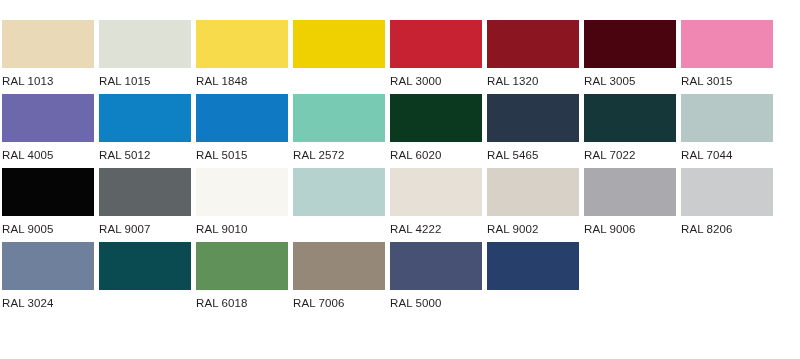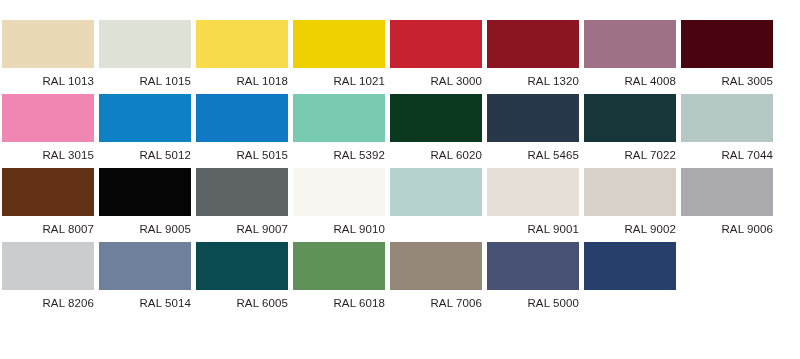--- a/index.html
+++ b/index.html
@@ -44,21 +44,21 @@
     width: 92px;
     height: 48px;
     display: block;
     flex: 0 0 auto;
   }
 
   .swatch-label {
     width: 92px;
     height: 26px;
     line-height: 26px;
-    text-align: right;
+    text-align: left;
     font-size: 11.5px;
     font-family: "Liberation Sans", sans-serif;
     color: #231f20;
     letter-spacing: 0.1px;
     white-space: nowrap;
     flex: 0 0 auto;
   }
 </style>
 </head>
 <body>
@@ -68,116 +68,110 @@
       <div class="swatch-cell">
         <div class="swatch-chip" style="background-color: rgb(234, 217, 182);"></div>
         <div class="swatch-label">RAL 1013</div>
       </div>
       <div class="swatch-cell">
         <div class="swatch-chip" style="background-color: rgb(221, 225, 214);"></div>
         <div class="swatch-label">RAL 1015</div>
       </div>
       <div class="swatch-cell">
         <div class="swatch-chip" style="background-color: rgb(247, 219, 74);"></div>
-        <div class="swatch-label">RAL 1018</div>
+        <div class="swatch-label">RAL 1848</div>
       </div>
       <div class="swatch-cell">
         <div class="swatch-chip" style="background-color: rgb(239, 208, 0);"></div>
-        <div class="swatch-label">RAL 1021</div>
       </div>
       <div class="swatch-cell">
         <div class="swatch-chip" style="background-color: rgb(198, 34, 50);"></div>
         <div class="swatch-label">RAL 3000</div>
       </div>
       <div class="swatch-cell">
         <div class="swatch-chip" style="background-color: rgb(139, 21, 32);"></div>
         <div class="swatch-label">RAL 1320</div>
       </div>
       <div class="swatch-cell">
-        <div class="swatch-chip" style="background-color: rgb(158, 113, 135);"></div>
-        <div class="swatch-label">RAL 4008</div>
-      </div>
-      <div class="swatch-cell">
         <div class="swatch-chip" style="background-color: rgb(73, 4, 15);"></div>
         <div class="swatch-label">RAL 3005</div>
       </div>
       <div class="swatch-cell">
         <div class="swatch-chip" style="background-color: rgb(240, 135, 178);"></div>
         <div class="swatch-label">RAL 3015</div>
+      </div>
+      <div class="swatch-cell">
+        <div class="swatch-chip" style="background-color: rgb(109, 103, 171);"></div>
+        <div class="swatch-label">RAL 4005</div>
       </div>
       <div class="swatch-cell">
         <div class="swatch-chip" style="background-color: rgb(13, 129, 195);"></div>
         <div class="swatch-label">RAL 5012</div>
       </div>
       <div class="swatch-cell">
         <div class="swatch-chip" style="background-color: rgb(15, 121, 196);"></div>
         <div class="swatch-label">RAL 5015</div>
       </div>
       <div class="swatch-cell">
         <div class="swatch-chip" style="background-color: rgb(121, 202, 179);"></div>
-        <div class="swatch-label">RAL 5392</div>
+        <div class="swatch-label">RAL 2572</div>
       </div>
       <div class="swatch-cell">
         <div class="swatch-chip" style="background-color: rgb(10, 57, 31);"></div>
         <div class="swatch-label">RAL 6020</div>
       </div>
       <div class="swatch-cell">
         <div class="swatch-chip" style="background-color: rgb(40, 56, 74);"></div>
         <div class="swatch-label">RAL 5465</div>
       </div>
       <div class="swatch-cell">
         <div class="swatch-chip" style="background-color: rgb(22, 55, 57);"></div>
         <div class="swatch-label">RAL 7022</div>
       </div>
       <div class="swatch-cell">
         <div class="swatch-chip" style="background-color: rgb(181, 200, 198);"></div>
         <div class="swatch-label">RAL 7044</div>
       </div>
       <div class="swatch-cell">
-        <div class="swatch-chip" style="background-color: rgb(98, 48, 21);"></div>
-        <div class="swatch-label">RAL 8007</div>
-      </div>
-      <div class="swatch-cell">
         <div class="swatch-chip" style="background-color: rgb(5, 5, 5);"></div>
         <div class="swatch-label">RAL 9005</div>
       </div>
       <div class="swatch-cell">
         <div class="swatch-chip" style="background-color: rgb(94, 99, 101);"></div>
         <div class="swatch-label">RAL 9007</div>
       </div>
       <div class="swatch-cell">
         <div class="swatch-chip" style="background-color: rgb(247, 246, 241);"></div>
         <div class="swatch-label">RAL 9010</div>
       </div>
       <div class="swatch-cell">
         <div class="swatch-chip" style="background-color: rgb(182, 210, 206);"></div>
       </div>
       <div class="swatch-cell">
         <div class="swatch-chip" style="background-color: rgb(230, 224, 215);"></div>
-        <div class="swatch-label">RAL 9001</div>
+        <div class="swatch-label">RAL 4222</div>
       </div>
       <div class="swatch-cell">
         <div class="swatch-chip" style="background-color: rgb(216, 209, 200);"></div>
         <div class="swatch-label">RAL 9002</div>
       </div>
       <div class="swatch-cell">
         <div class="swatch-chip" style="background-color: rgb(170, 169, 173);"></div>
         <div class="swatch-label">RAL 9006</div>
       </div>
       <div class="swatch-cell">
         <div class="swatch-chip" style="background-color: rgb(203, 204, 205);"></div>
         <div class="swatch-label">RAL 8206</div>
       </div>
       <div class="swatch-cell">
         <div class="swatch-chip" style="background-color: rgb(111, 128, 157);"></div>
-        <div class="swatch-label">RAL 5014</div>
+        <div class="swatch-label">RAL 3024</div>
       </div>
       <div class="swatch-cell">
         <div class="swatch-chip" style="background-color: rgb(10, 75, 82);"></div>
-        <div class="swatch-label">RAL 6005</div>
       </div>
       <div class="swatch-cell">
         <div class="swatch-chip" style="background-color: rgb(95, 145, 89);"></div>
         <div class="swatch-label">RAL 6018</div>
       </div>
       <div class="swatch-cell">
         <div class="swatch-chip" style="background-color: rgb(150, 136, 121);"></div>
         <div class="swatch-label">RAL 7006</div>
       </div>
       <div class="swatch-cell">

